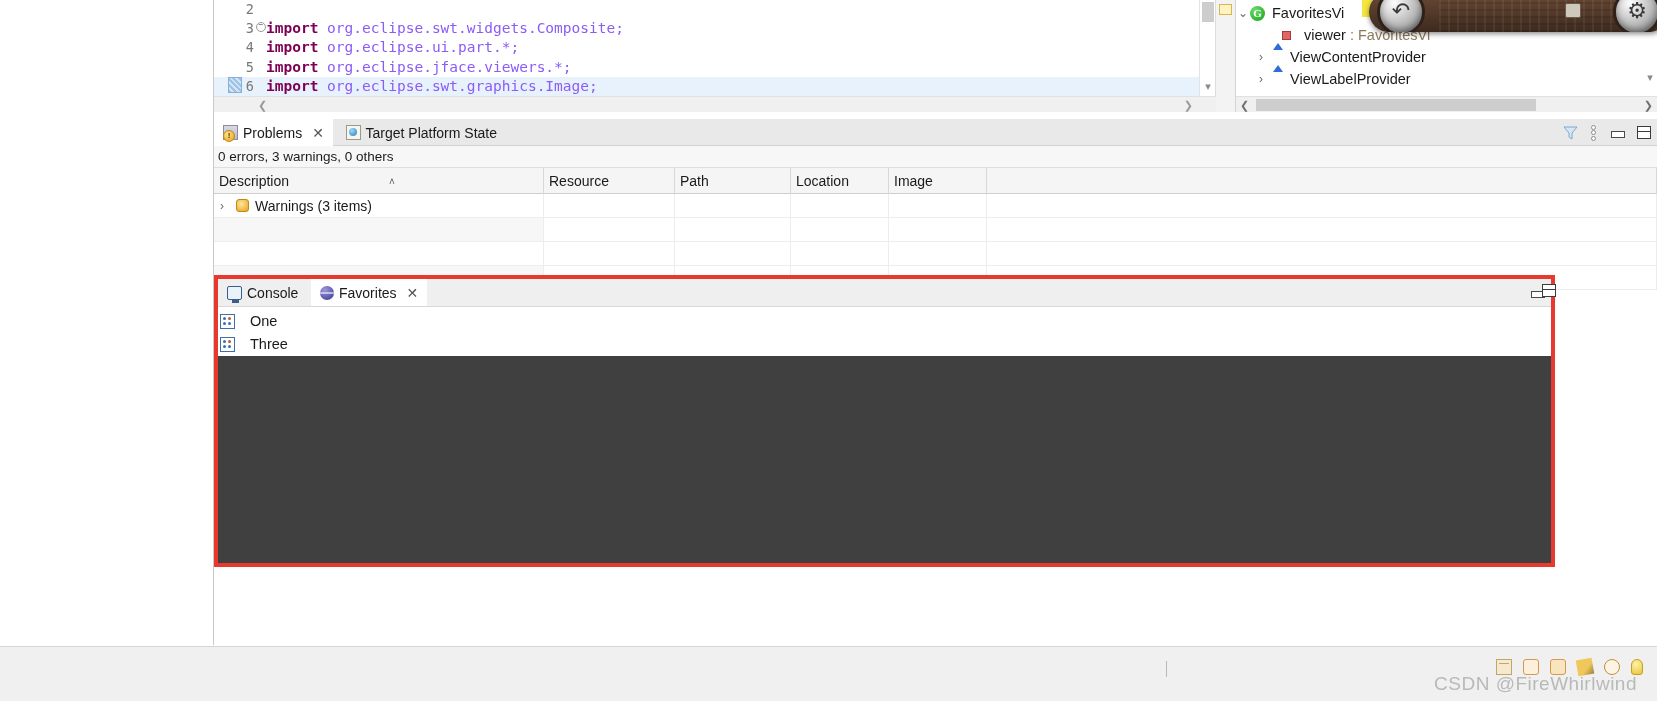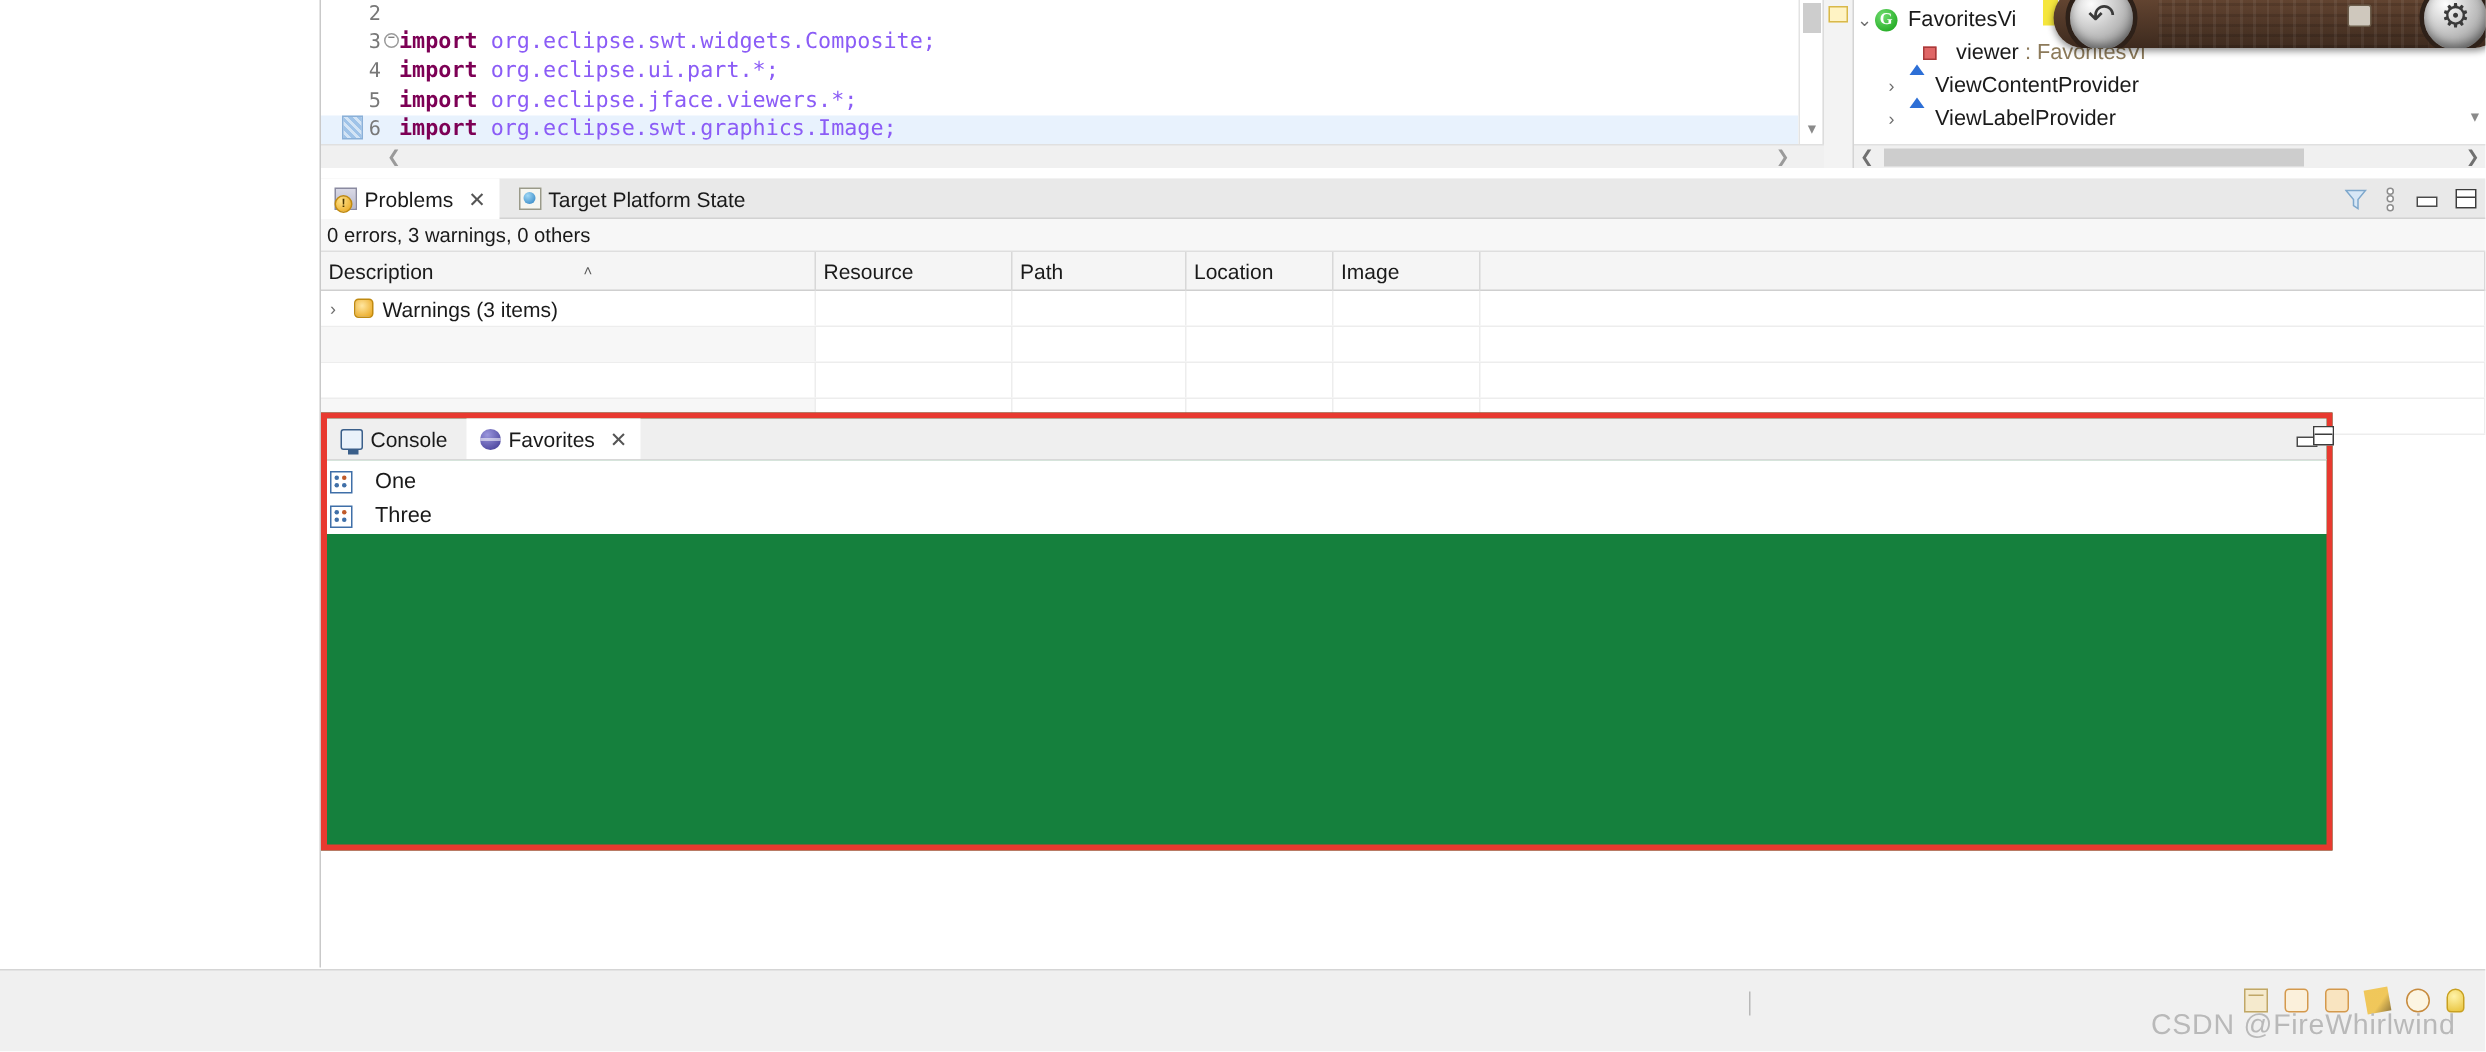--- a/index.html
+++ b/index.html
@@ -255,21 +255,21 @@
     border-radius: 3px;
     background: radial-gradient(circle at 40% 35%, #ffe6a0, #e8a317);
     border: 1px solid #c08a10;
   }
 
   
   .redbox {
     position: absolute; left: 214px; top: 275px;
     width: 1341px; height: 292px;
     border: 4px solid #e8392f;
-    background: #15803d;
+    background: #404040;
   }
   .fav-tabbar {
     position: relative; height: 28px; background: #efefef;
     border-bottom: 1px solid #d8d8d8;
   }
   .ic-console {
     width: 15px; height: 14px; position: relative;
     border: 1.5px solid #3a5f8a; background: #eaf2fa; border-radius: 2px;
   }
   .ic-console::after {

